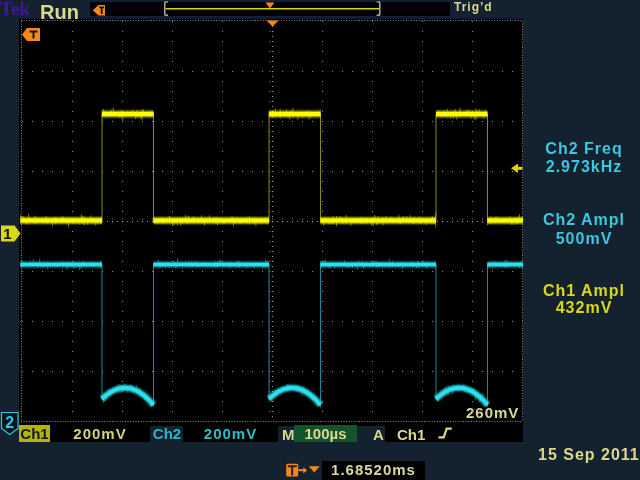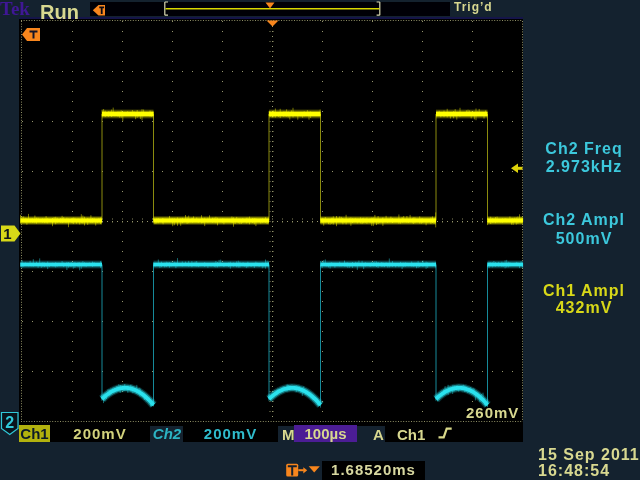--- a/index.html
+++ b/index.html
@@ -9,31 +9,30 @@
 </style></head><body>
 <div id="scr">
 <div style="position:absolute;left:90px;top:2px;width:360px;height:14px;background:#000006;"></div>
 <div style="position:absolute;left:19px;top:17px;width:504px;height:407px;background:#000;border-top:2px solid #15154a;"></div>
 <div class="t" style="left:0px;top:-2px;font-family:'Liberation Serif',serif;font-size:19px;color:#3f1795;">Tek</div>
 <div class="t kh" style="left:40px;top:1px;font-size:20px;">Run</div>
 <div class="t kh" style="left:454px;top:0px;font-size:12px;letter-spacing:1px;">Trig’d</div>
 
 <div style="position:absolute;left:19px;top:425px;width:31px;height:17px;background:#b2b20e;color:#0c1a28;font-size:15px;text-align:center;line-height:17px;">Ch1</div>
 <div style="position:absolute;left:50px;top:425px;width:100px;height:17px;background:#000;color:#d2d27c;font-size:15px;text-align:center;line-height:17px;letter-spacing:1px;">200mV</div>
-<div style="position:absolute;left:151px;top:425px;width:32px;height:17px;color:#2cb4c4;font-size:15px;text-align:center;line-height:17px;font-style:italic;">Ch2</div>
+<div style="position:absolute;left:151px;top:425px;width:32px;height:17px;color:#2cb4c4;font-size:15px;text-align:center;line-height:17px;">Ch2</div>
 <div style="position:absolute;left:183px;top:425px;width:95px;height:17px;background:#000;color:#2fbccc;font-size:15px;text-align:center;line-height:17px;letter-spacing:1px;">200mV</div>
 <div class="t kh" style="left:282px;top:426px;font-size:15px;">M</div>
-<div style="position:absolute;left:294px;top:425px;width:63px;height:17px;background:#4c1d95;color:#d8d890;font-size:15px;text-align:center;line-height:17px;">100µs</div>
+<div style="position:absolute;left:294px;top:425px;width:63px;height:17px;background:#14532d;color:#d8d890;font-size:15px;text-align:center;line-height:17px;">100µs</div>
 <div class="t kh" style="left:373px;top:426px;font-size:15px;">A</div>
 <div style="position:absolute;left:385px;top:425px;width:138px;height:17px;background:#000;"></div>
 <div class="t kh" style="left:397px;top:426px;font-size:15px;">Ch1</div>
 <div class="t kh" style="left:466px;top:404px;font-size:15px;letter-spacing:1px;">260mV</div>
 <div style="position:absolute;left:322px;top:461px;width:103px;height:21px;background:#000;color:#d8d8a0;font-size:15px;text-align:center;line-height:17px;letter-spacing:1px;">1.68520ms</div>
 <div class="t kh" style="left:538px;top:446px;font-size:16px;letter-spacing:1px;">15 Sep 2011</div>
-<div class="t kh" style="left:538px;top:462px;font-size:16px;letter-spacing:1px;">16:48:54</div>
 
 <svg width="640" height="480" style="position:absolute;left:0;top:0;">
 <path d="M164.8,2 v13.2 M379.8,2 v13.2 M164.8,2 h3.2 M164.8,15.2 h3.2 M379.8,2 h-3.2 M379.8,15.2 h-3.2" stroke="#d8d8b0" stroke-width="1.2" fill="none"></path>
 <line x1="165.5" y1="8.8" x2="379.5" y2="8.8" stroke="#d8d800" stroke-width="1.5"></line>
 <polygon points="265.5,2.5 274.5,2.5 270,8.5" fill="#f8861d"></polygon>
 <polygon points="92.8,10.2 98.5,5 105,5 105,15.4 98.5,15.4" fill="#f8861d"></polygon>
 <path d="M99.3,7.3 h4.8 M101.7,7.3 v6.6" stroke="#0a0a14" stroke-width="1.8" fill="none"></path>
 <line x1="72.5" y1="21" x2="72.5" y2="421" stroke="#94946a" stroke-width="1" stroke-dasharray="1 9"></line>
 <line x1="122.5" y1="21" x2="122.5" y2="421" stroke="#94946a" stroke-width="1" stroke-dasharray="1 9"></line>
 <line x1="172.5" y1="21" x2="172.5" y2="421" stroke="#94946a" stroke-width="1" stroke-dasharray="1 9"></line>

